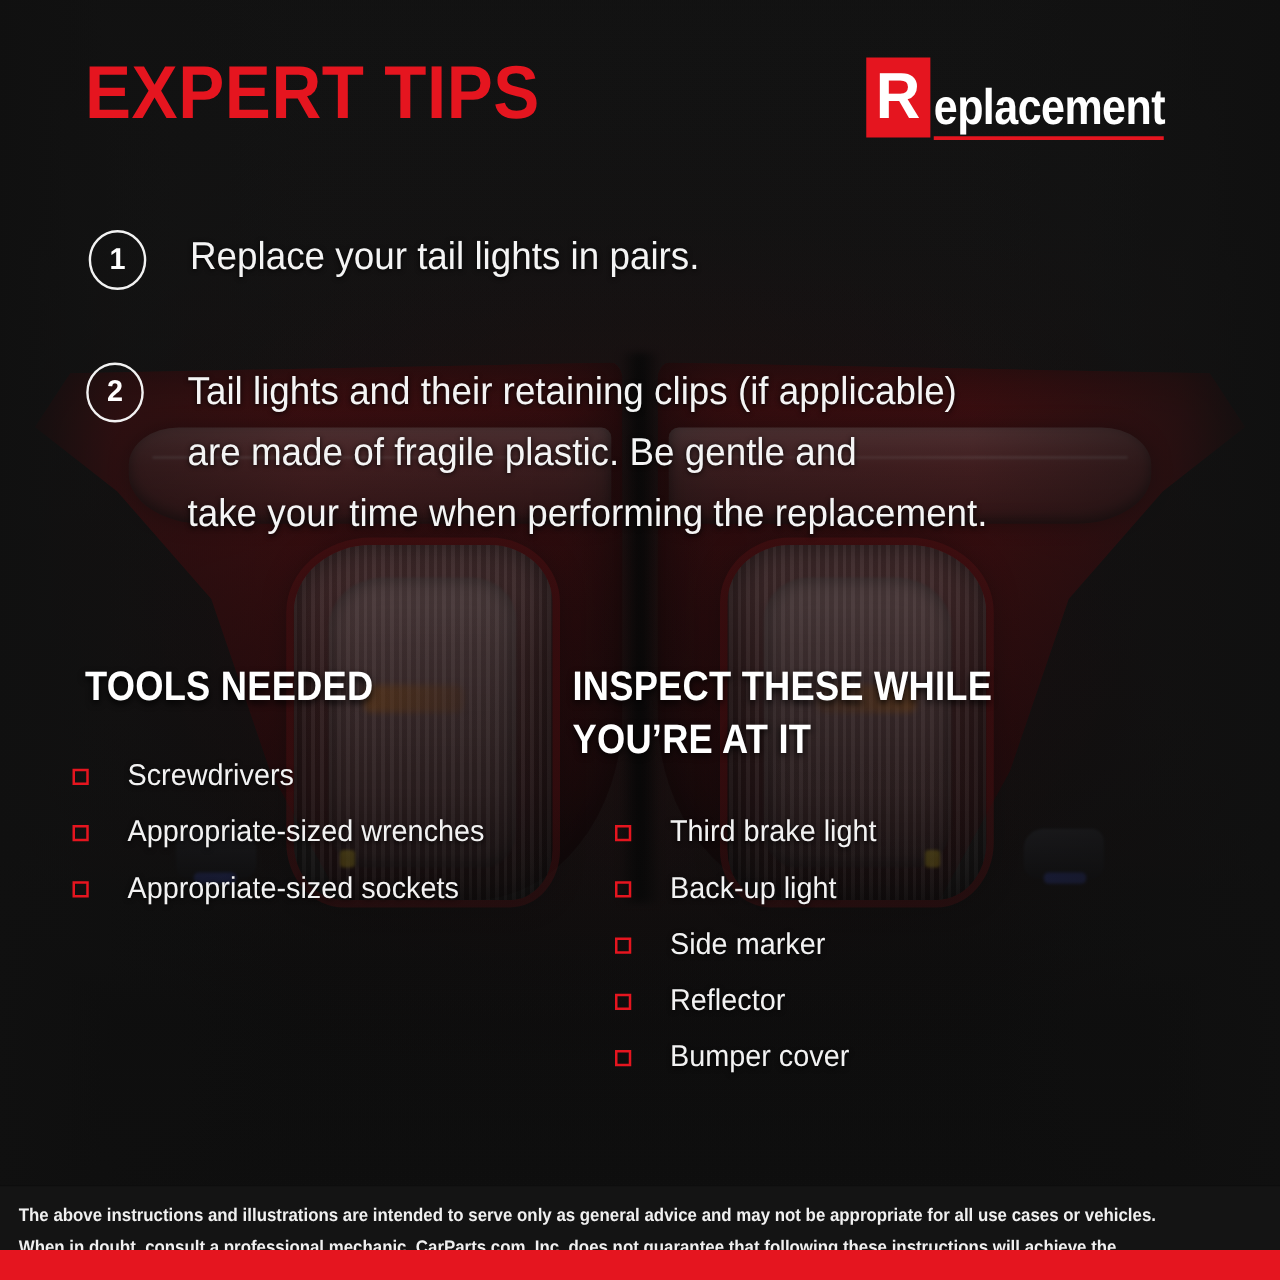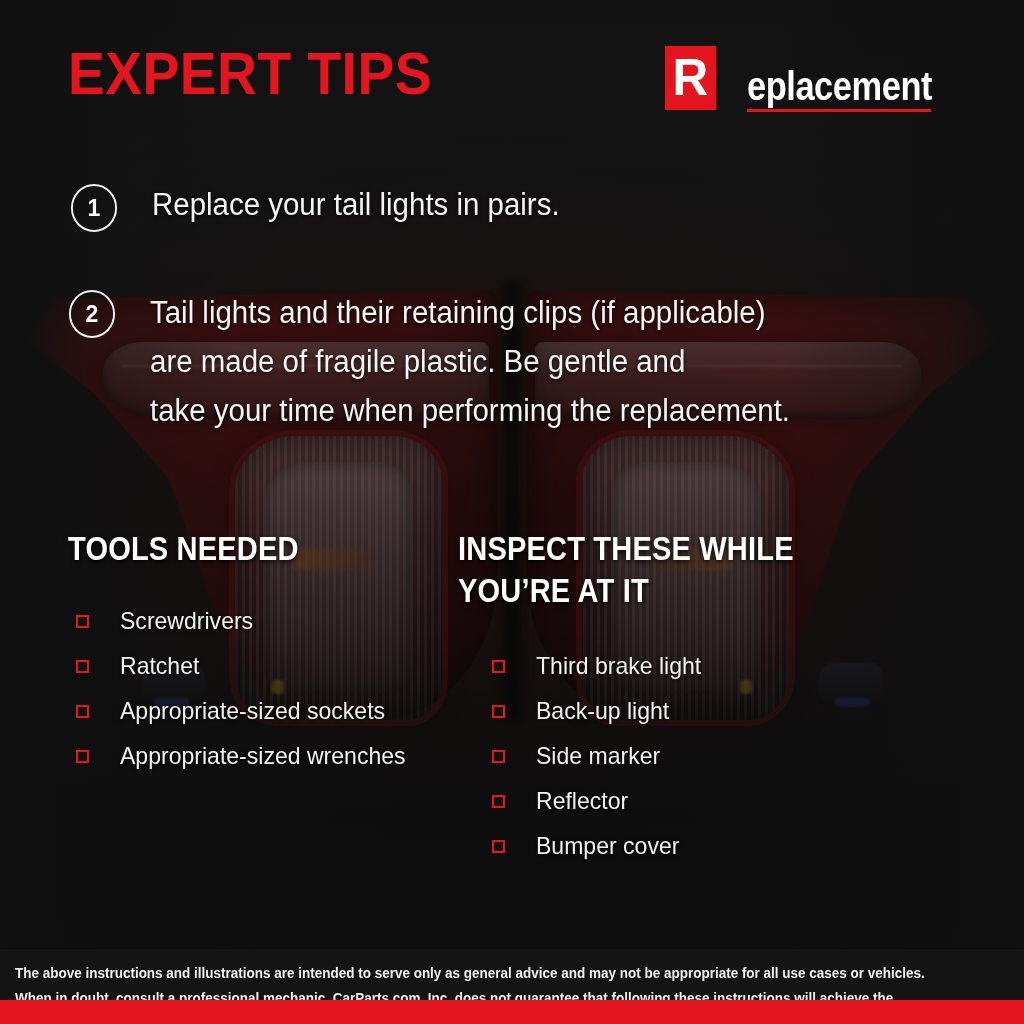--- a/index.html
+++ b/index.html
@@ -170,21 +170,21 @@
   .logo-r {
     background: #e5151f;
     color: #ffffff;
     font-size: 52px;
     font-weight: bold;
     line-height: 58px;
     padding: 2px 8px 4px 8px;
     transform: scaleX(0.95);
     transform-origin: left top;
   }
-  .logo-rest-wrap { position: relative; margin-left: 28px; }
+  .logo-rest-wrap { position: relative; }
   .logo-rest {
     color: #ffffff;
     font-size: 40px;
     font-weight: bold;
     line-height: 1;
     padding-top: 20px;
     letter-spacing: -0.5px;
     transform: scaleX(0.86);
     transform-origin: left top;
     white-space: nowrap;
@@ -246,21 +246,21 @@
     text-shadow: 0 2px 6px rgba(0,0,0,0.9);
     white-space: pre-line;
   }
   .head-tools   { left: 68px;  top: 528px; }
   .head-inspect { left: 458px; top: 528px; }
 
   
   .list {
     position: absolute;
   }
-  .list-tools   { left: 76px;  top: 598px; }
+  .list-tools   { left: 58px;  top: 598px; }
   .list-inspect { left: 492px; top: 643px; }
   .list-item {
     display: flex;
     align-items: center;
     height: 45px;
   }
   .chk {
     width: 9px;
     height: 9px;
     border: 2px solid #e5151f;
@@ -367,29 +367,25 @@
     <div class="col-head head-inspect">INSPECT THESE WHILE
 YOU’RE AT IT</div>
 
     <div class="list list-tools">
       <div class="list-item">
         <span class="chk"></span>
         <span class="list-label">Screwdrivers</span>
       </div>
       <div class="list-item">
         <span class="chk"></span>
-        <span class="list-label">Ratchet</span>
+        <span class="list-label">Appropriate-sized wrenches</span>
       </div>
       <div class="list-item">
         <span class="chk"></span>
         <span class="list-label">Appropriate-sized sockets</span>
-      </div>
-      <div class="list-item">
-        <span class="chk"></span>
-        <span class="list-label">Appropriate-sized wrenches</span>
       </div>
     </div>
 
     <div class="list list-inspect">
       <div class="list-item">
         <span class="chk"></span>
         <span class="list-label">Third brake light</span>
       </div>
       <div class="list-item">
         <span class="chk"></span>

